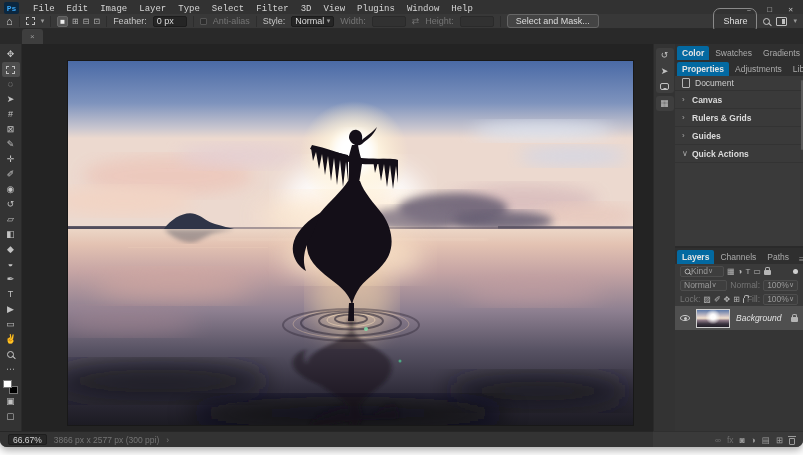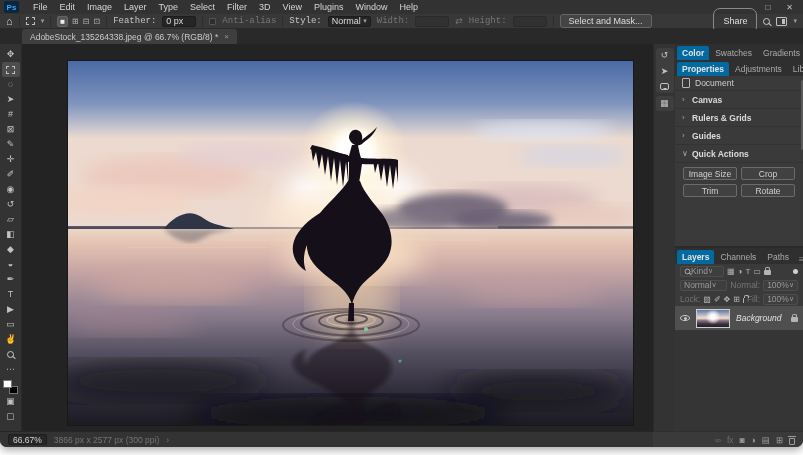--- a/index.html
+++ b/index.html
@@ -4,37 +4,37 @@
 <style>
   html,body{margin:0;padding:0;background:#ffffff;}
   *{box-sizing:border-box;}
   body{font-family:"Liberation Sans",sans-serif;-webkit-font-smoothing:antialiased;}
   .stage{width:803px;height:455px;position:relative;background:#fff;overflow:hidden;}
   .app{position:absolute;left:0;top:0;width:803px;height:447px;background:#383838;color:#cfcfcf;
        font-size:9px;display:flex;flex-direction:column;border-radius:0 0 7px 7px;overflow:hidden;
        box-shadow:0 3px 8px rgba(0,0,0,.35);}
 
   
-  .menubar{height:14px;background:#323232;display:flex;align-items:center;padding:0 4px;flex:0 0 auto;}
+  .menubar{height:14px;background:#323232;display:flex;align-items:flex-end;padding:0 4px;flex:0 0 auto;font-family:Liberation Mono, monospace;}
   .pslogo{width:15px;height:12px;background:#0b2740;color:#37a6f5;font-size:8px;font-weight:bold;
           display:flex;align-items:center;justify-content:center;border-radius:2px;margin-right:8px;}
   .menu-item{padding:0 6px;color:#d6d6d6;cursor:default;}
   .winctl{margin-left:auto;display:flex;gap:16px;padding-right:6px;color:#c2c2c2;font-size:8px;}
   .winctl span{cursor:default;}
 
   
   .optionsbar{height:15px;background:#383838;border-bottom:1px solid #2a2a2a;display:flex;align-items:center;
               padding:0 6px;gap:6px;flex:0 0 auto;}
   .opt-sep{width:1px;height:11px;background:#2d2d2d;}
   .home{font-size:11px;color:#c8c8c8;line-height:10px;}
   .dashbox{width:9px;height:8px;border:1px dashed #c0c0c0;display:inline-block;}
   .caret{font-size:7px;color:#9a9a9a;}
   .modes{display:flex;gap:4px;align-items:center;font-size:8px;color:#b5b5b5;}
   .mode.active{background:#555;border:1px solid #666;padding:0 2px;border-radius:2px;color:#eee;}
-  .lbl{color:#c6c6c6;font-family:Liberation Mono, monospace;}
+  .lbl{color:#c6c6c6;}
   .lbl.dim,.dim{color:#757575;}
   .fldbox{background:#252525;border:1px solid #1c1c1c;border-radius:2px;min-width:34px;height:11px;
           padding:0 3px;color:#ddd;display:flex;align-items:center;}
   .fldbox.dis{background:#313131;border-color:#2a2a2a;}
   .chk{width:7px;height:7px;border:1px solid #555;background:#2e2e2e;display:inline-block;border-radius:1px;}
   .btn{background:#444;border:1px solid #666;border-radius:3px;padding:1px 8px;color:#ddd;}
   .share{margin-left:auto;border:1px solid #8a8a8a;border-radius:7px;padding:7px 9px;color:#e0e0e0;}
   .mag{width:7px;height:7px;border:1px solid #c8c8c8;border-radius:50%;position:relative;display:inline-block;}
   .mag::after{content:"";position:absolute;width:4px;height:1px;background:#c8c8c8;right:-3px;bottom:-1px;
               transform:rotate(45deg);}
@@ -180,21 +180,20 @@
     <span class="opt-sep"></span>
     <span class="btn">Select and Mask...</span>
     <span class="share">Share</span>
     <span class="mag"></span>
     <span class="ws"></span>
     <span class="caret">▾</span>
   </div>
 
   <div class="tabrow">
     <div class="doctab">
-      <span>AdobeStock_135264338.jpeg @ 66.7% (RGB/8) *</span>
       <span class="x">×</span>
     </div>
   </div>
 
   <div class="main">
 
     <div class="toolbar">
       <div class="tool">
             <span>✥</span>
           </div>
@@ -401,26 +400,20 @@
           <b>Rulers &amp; Grids</b>
         </div>
         <div class="secrow">
           <span class="chev">›</span>
           <b>Guides</b>
         </div>
         <div class="secrow">
           <span class="chev">∨</span>
           <b>Quick Actions</b>
         </div>
-        <div class="qa">
-          <span class="qabtn">Image Size</span>
-          <span class="qabtn">Crop</span>
-          <span class="qabtn">Trim</span>
-          <span class="qabtn">Rotate</span>
-        </div>
         <span class="scrollthumb"></span>
       </div>
 
       <div class="layersgrp">
         <div class="ptabs">
           <span class="ptab active">Layers</span>
           <span class="ptab">Channels</span>
           <span class="ptab">Paths</span>
           <span class="pmenu">≡</span>
         </div>

